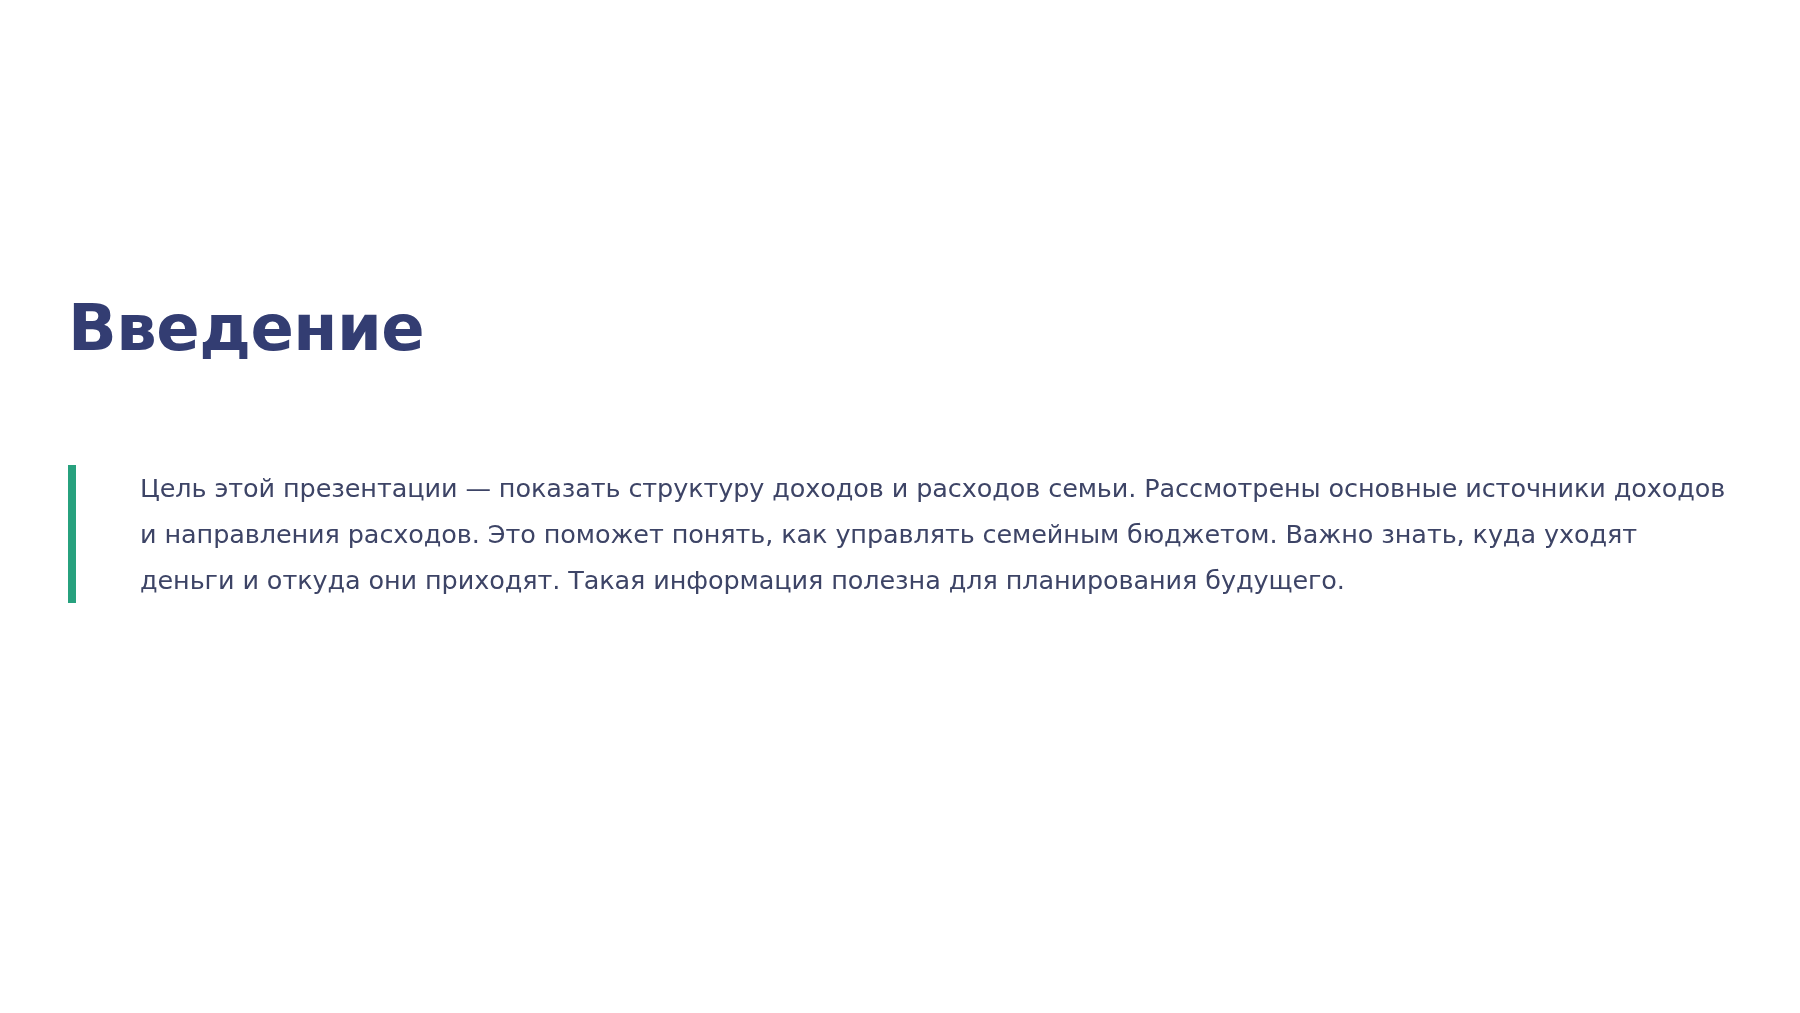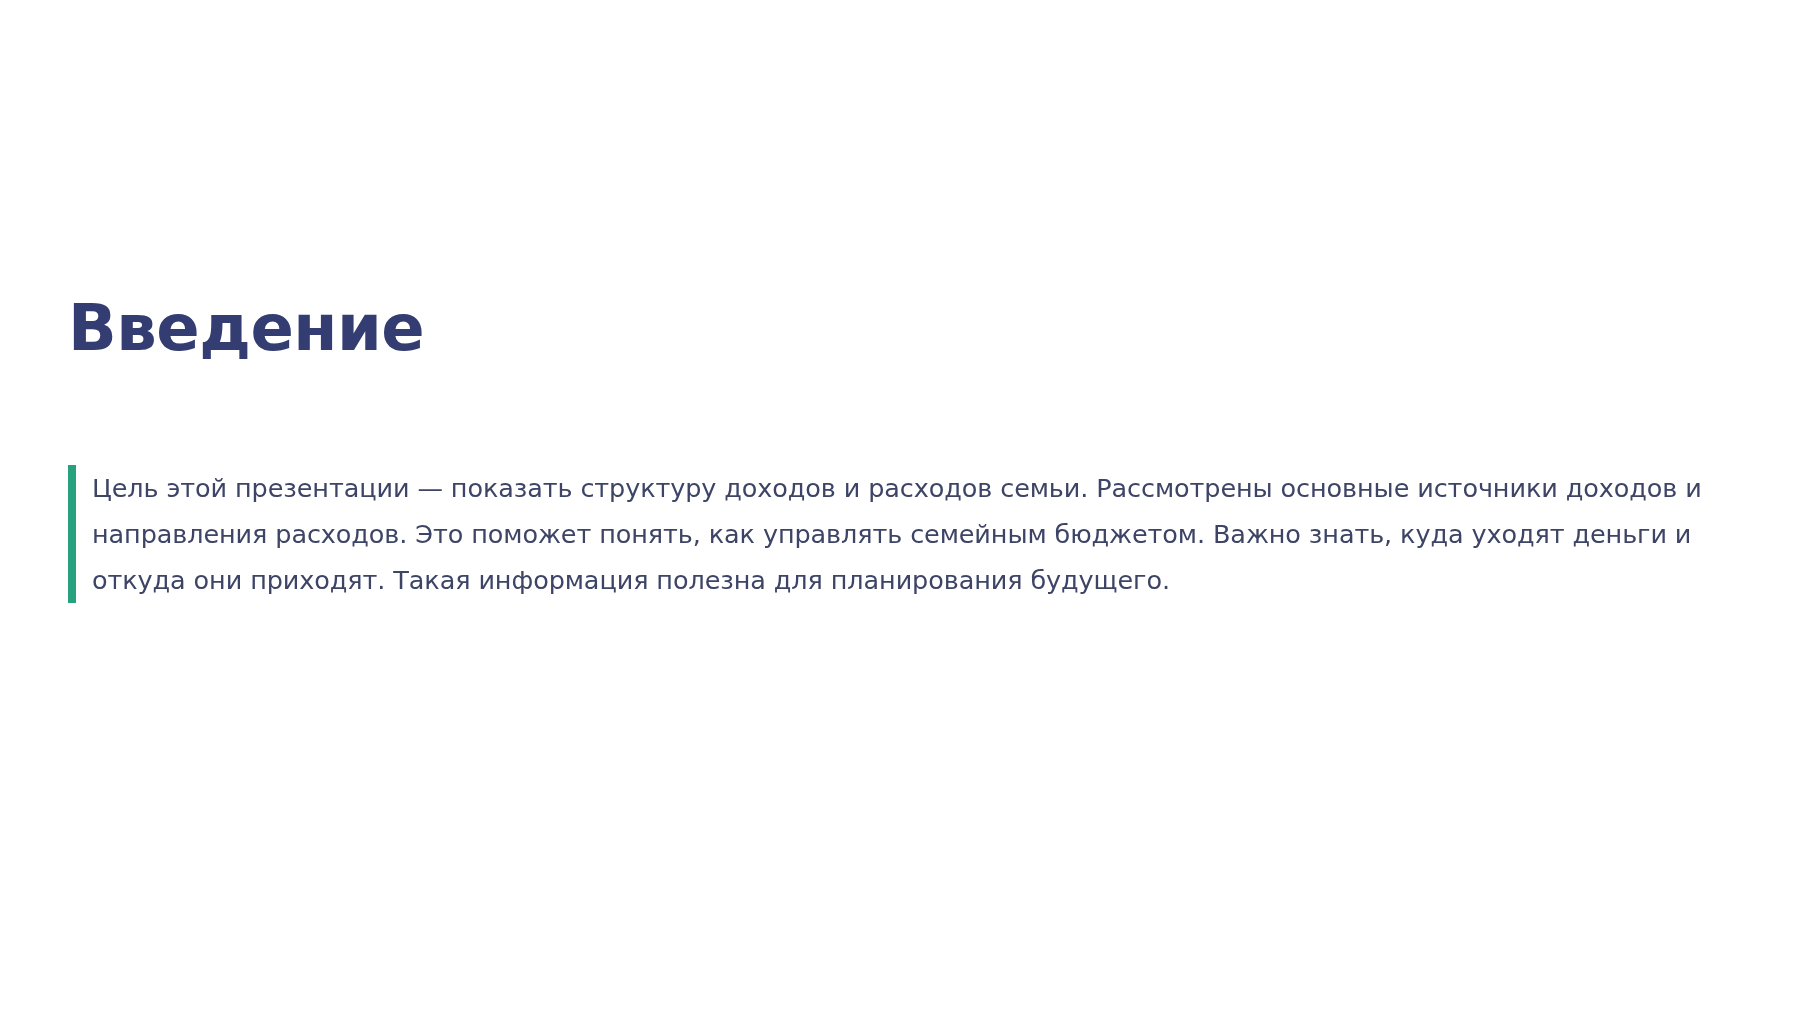--- a/index.html
+++ b/index.html
@@ -50,21 +50,21 @@
   #accent-bar {
     flex: 0 0 auto;
     width: 8px;
     background: #27a17e;
     border-radius: 0;
   }
 
   #intro-text {
     flex: 1 1 auto;
     margin: 0;
-    padding-left: 16px;
+    padding-left: 64px;
     padding-right: 10px;
     font-family: "DejaVu Sans", "Liberation Sans", sans-serif;
     font-weight: 400;
     font-size: 25.5px;
     line-height: 46px;
     color: #3d4466;
     text-align: left;
     letter-spacing: -0.1px;
   }
 </style>

